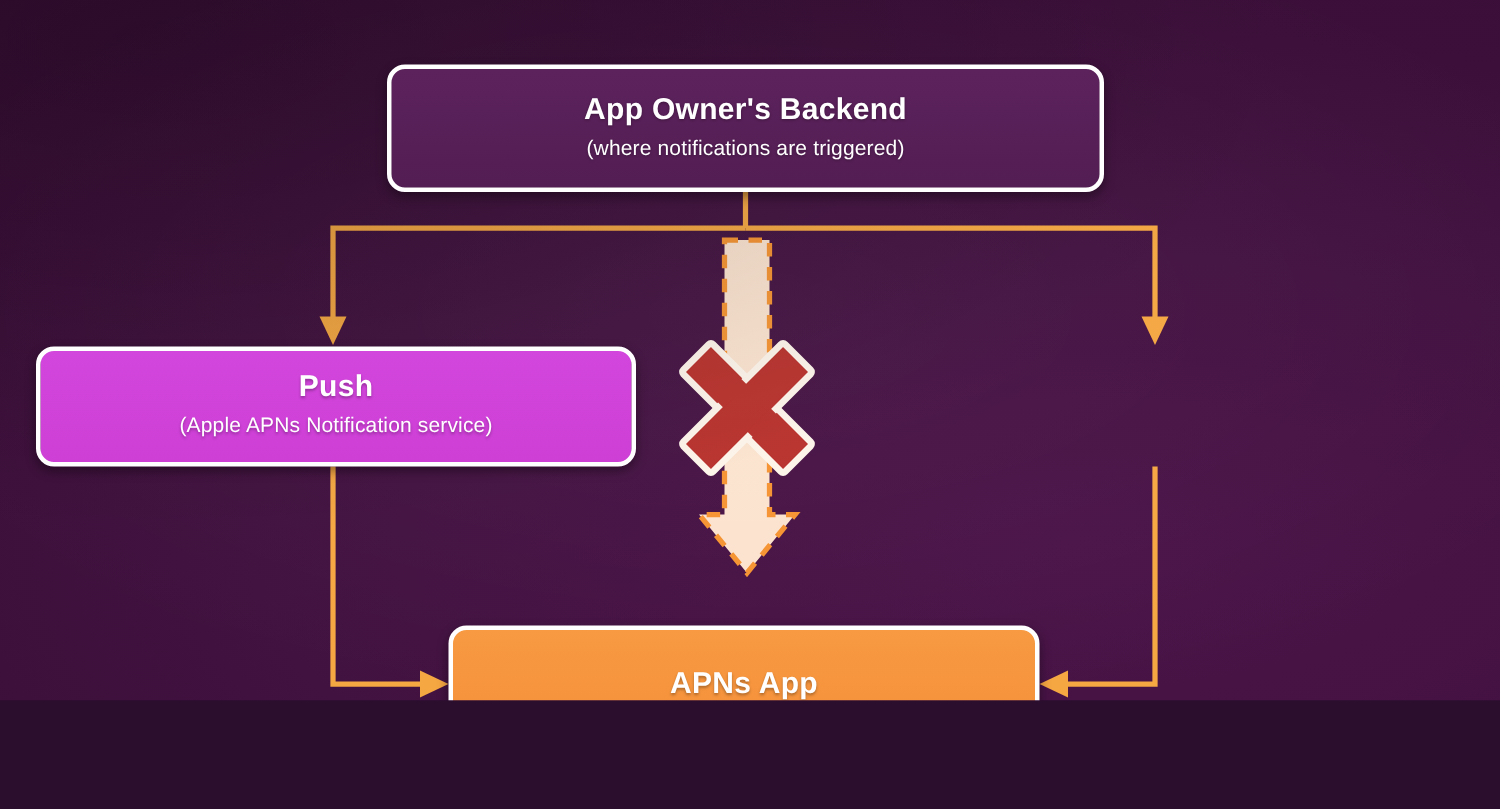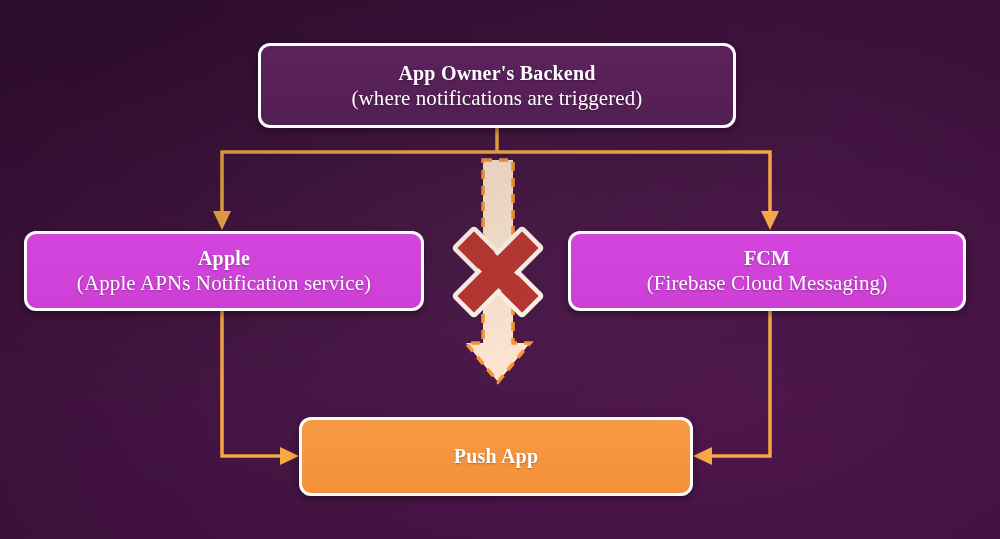--- a/index.html
+++ b/index.html
@@ -3,25 +3,25 @@
 <meta charset="utf-8">
 <style>
   html, body {
     margin: 0;
     padding: 0;
     background: #2b0d2e;
   }
   #canvas {
     position: relative;
     width: 1000px;
-    height: 539px;
+    height: 467px;
     overflow: hidden;
     background:
       radial-gradient(ellipse 120% 110% at 72% 78%, #4b1449 0%, #431241 38%, #3c0f3a 66%, #350d33 100%);
-    font-family: Liberation Serif, serif;
+    font-family: Liberation Sans, sans-serif;
   }
   #canvas::after {
     content: "";
     position: absolute;
     inset: 0;
     pointer-events: none;
     background:
       radial-gradient(ellipse 90% 85% at 50% 45%, rgba(255,255,255,0.035) 0%, rgba(0,0,0,0) 70%),
       radial-gradient(ellipse 140% 130% at 10% 5%, rgba(0,0,0,0.22) 0%, rgba(0,0,0,0) 55%);
   }
@@ -48,21 +48,21 @@
     z-index: 5;
   }
   .node .title {
     font-weight: bold;
     font-size: 20px;
     line-height: 25px;
     letter-spacing: 0.2px;
     text-shadow: 0 1px 2px rgba(0,0,0,0.30);
   }
   .node .subtitle {
-    font-size: 21px;
+    font-size: 14px;
     line-height: 25px;
     letter-spacing: 0.1px;
     text-shadow: 0 1px 2px rgba(0,0,0,0.30);
   }
 
   #node-backend {
     left: 258px; top: 43px;
     width: 478px; height: 85px;
     background: linear-gradient(180deg, #5c225c 0%, #531e53 100%);
   }
@@ -133,26 +133,22 @@
     </g>
 
   </svg>
 
   <div class="node" id="node-backend">
     <div class="title">App Owner's Backend</div>
     <div class="subtitle">(where notifications are triggered)</div>
   </div>
 
   <div class="node" id="node-apns">
-    <div class="title">Apple</div>
+    <div class="title">Push</div>
     <div class="subtitle">(Apple APNs Notification service)</div>
   </div>
 
-  <div class="node" id="node-fcm">
-    <div class="title">FCM</div>
-    <div class="subtitle">(Firebase Cloud Messaging)</div>
-  </div>
 
   <div class="node" id="node-yourapp">
-    <div class="title">Push App</div>
+    <div class="title">APNs App</div>
   </div>
 
 </div>
 
 </body></html>

